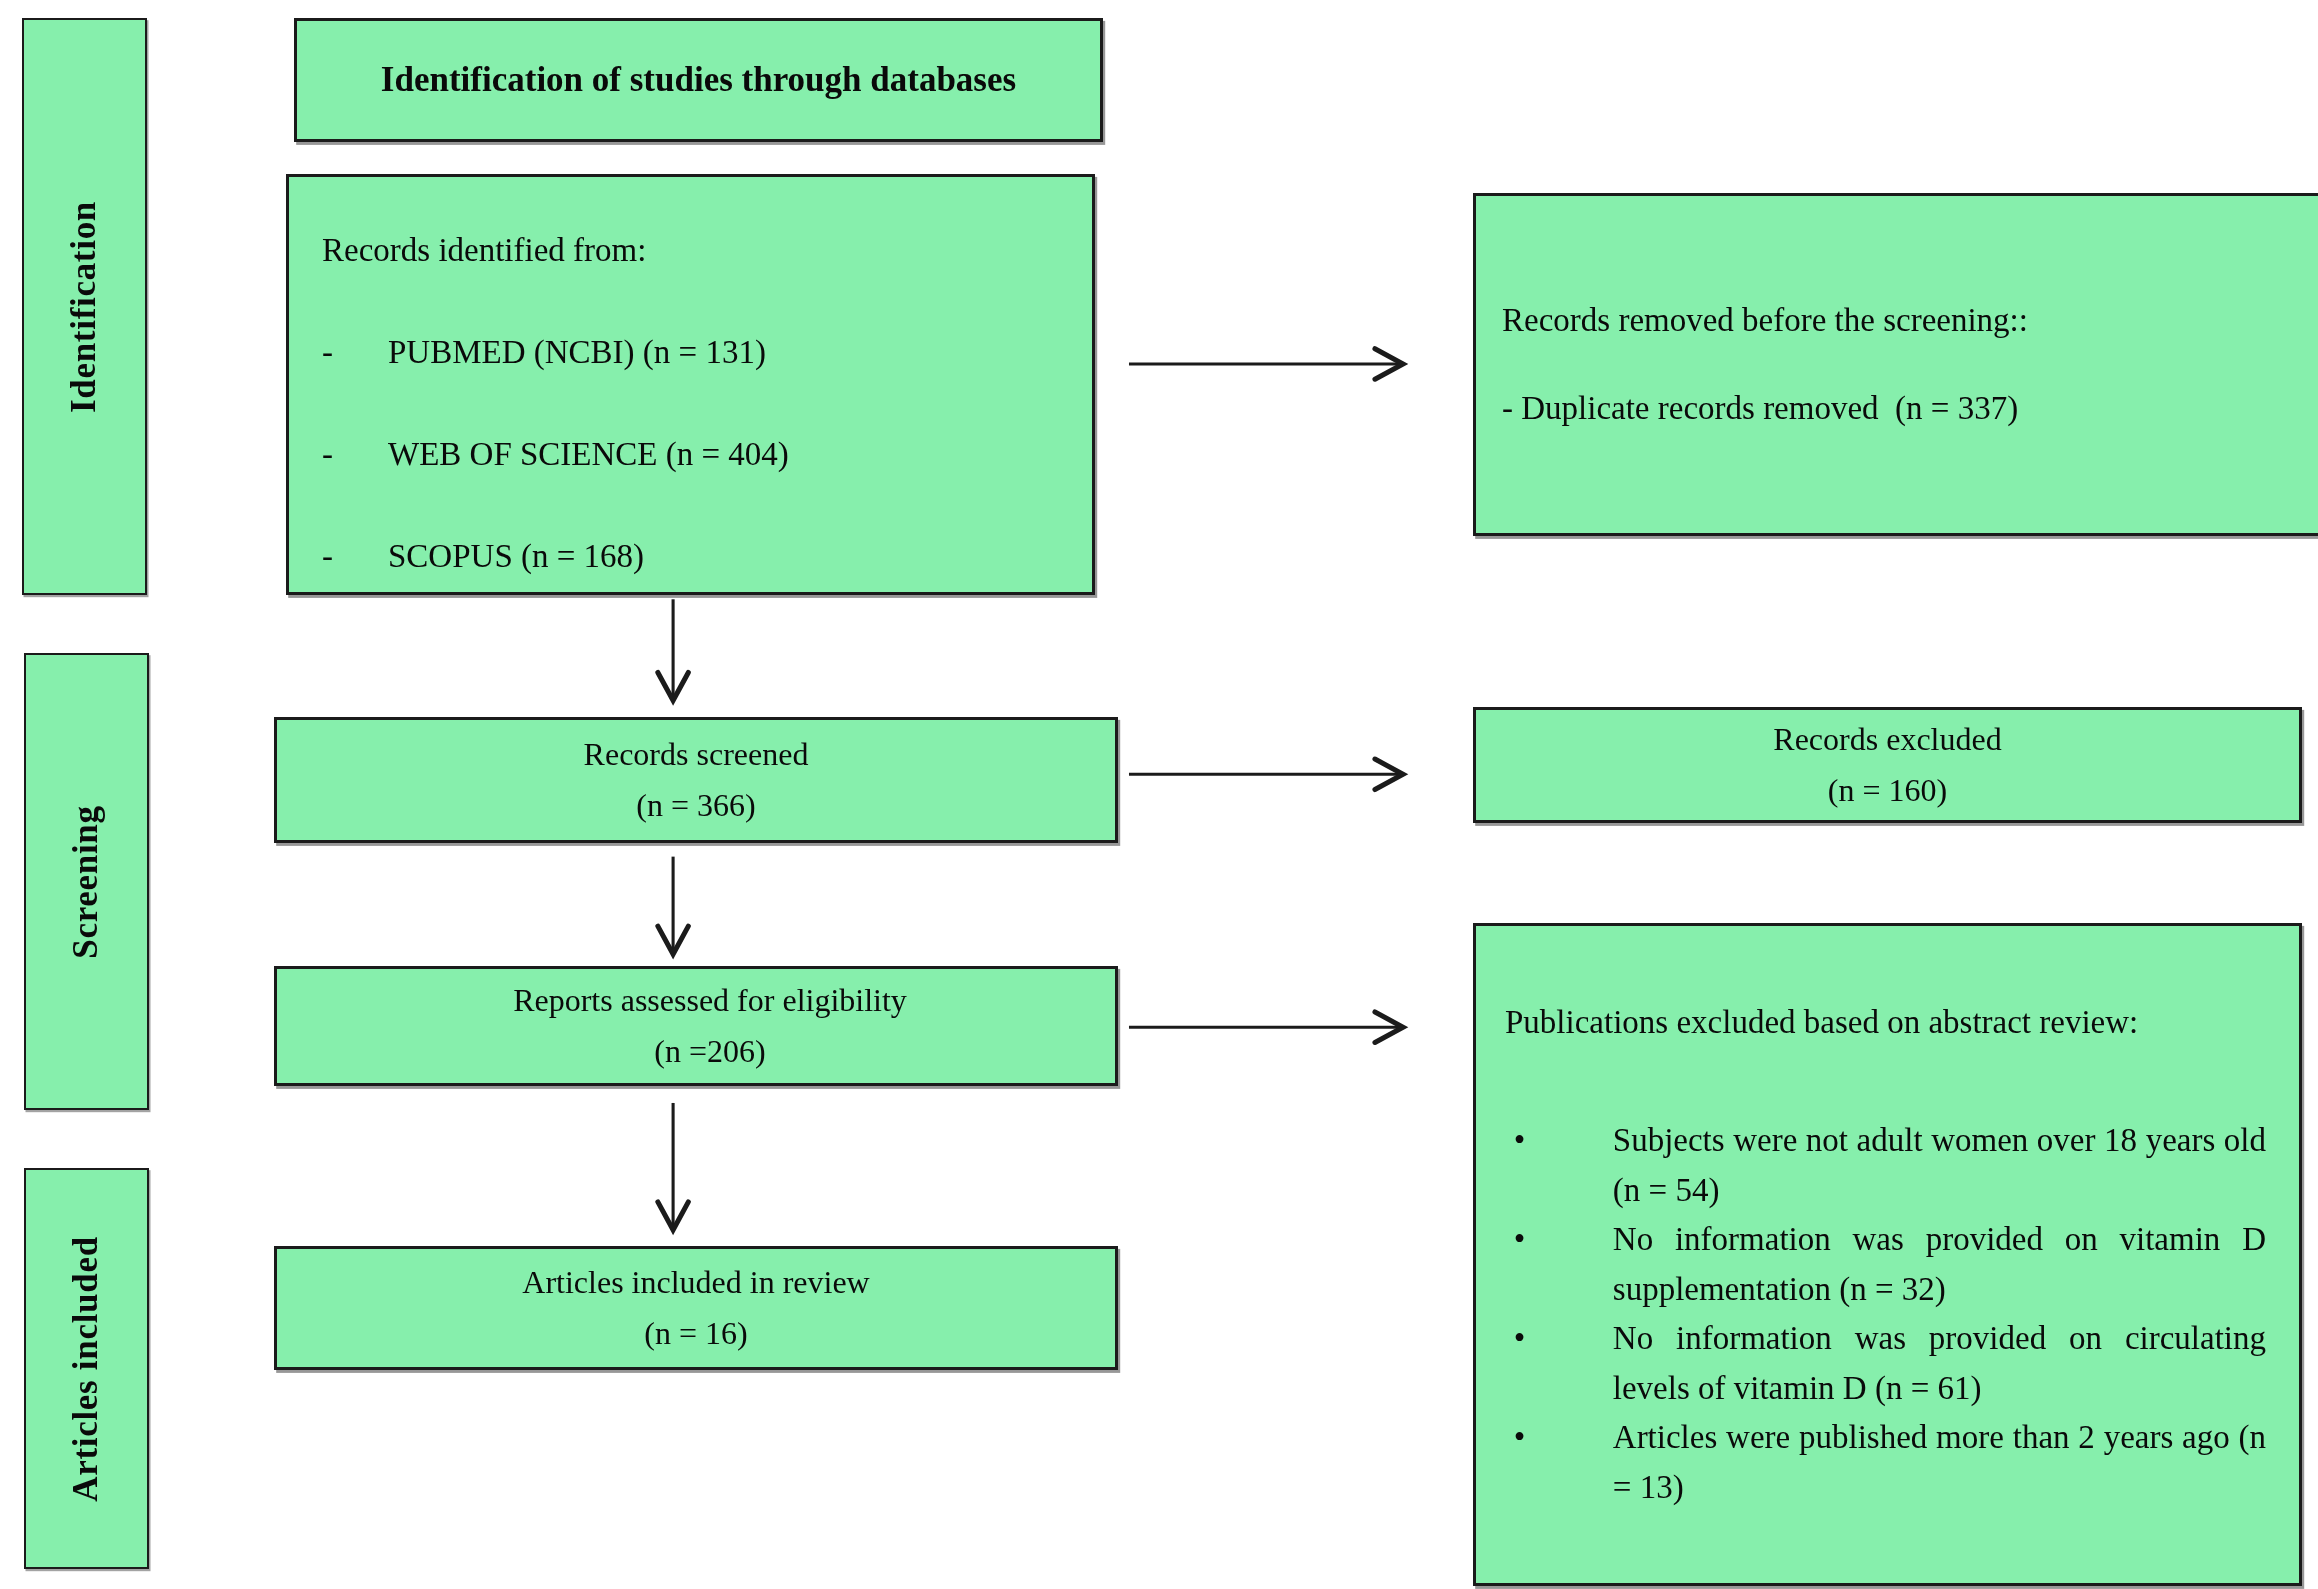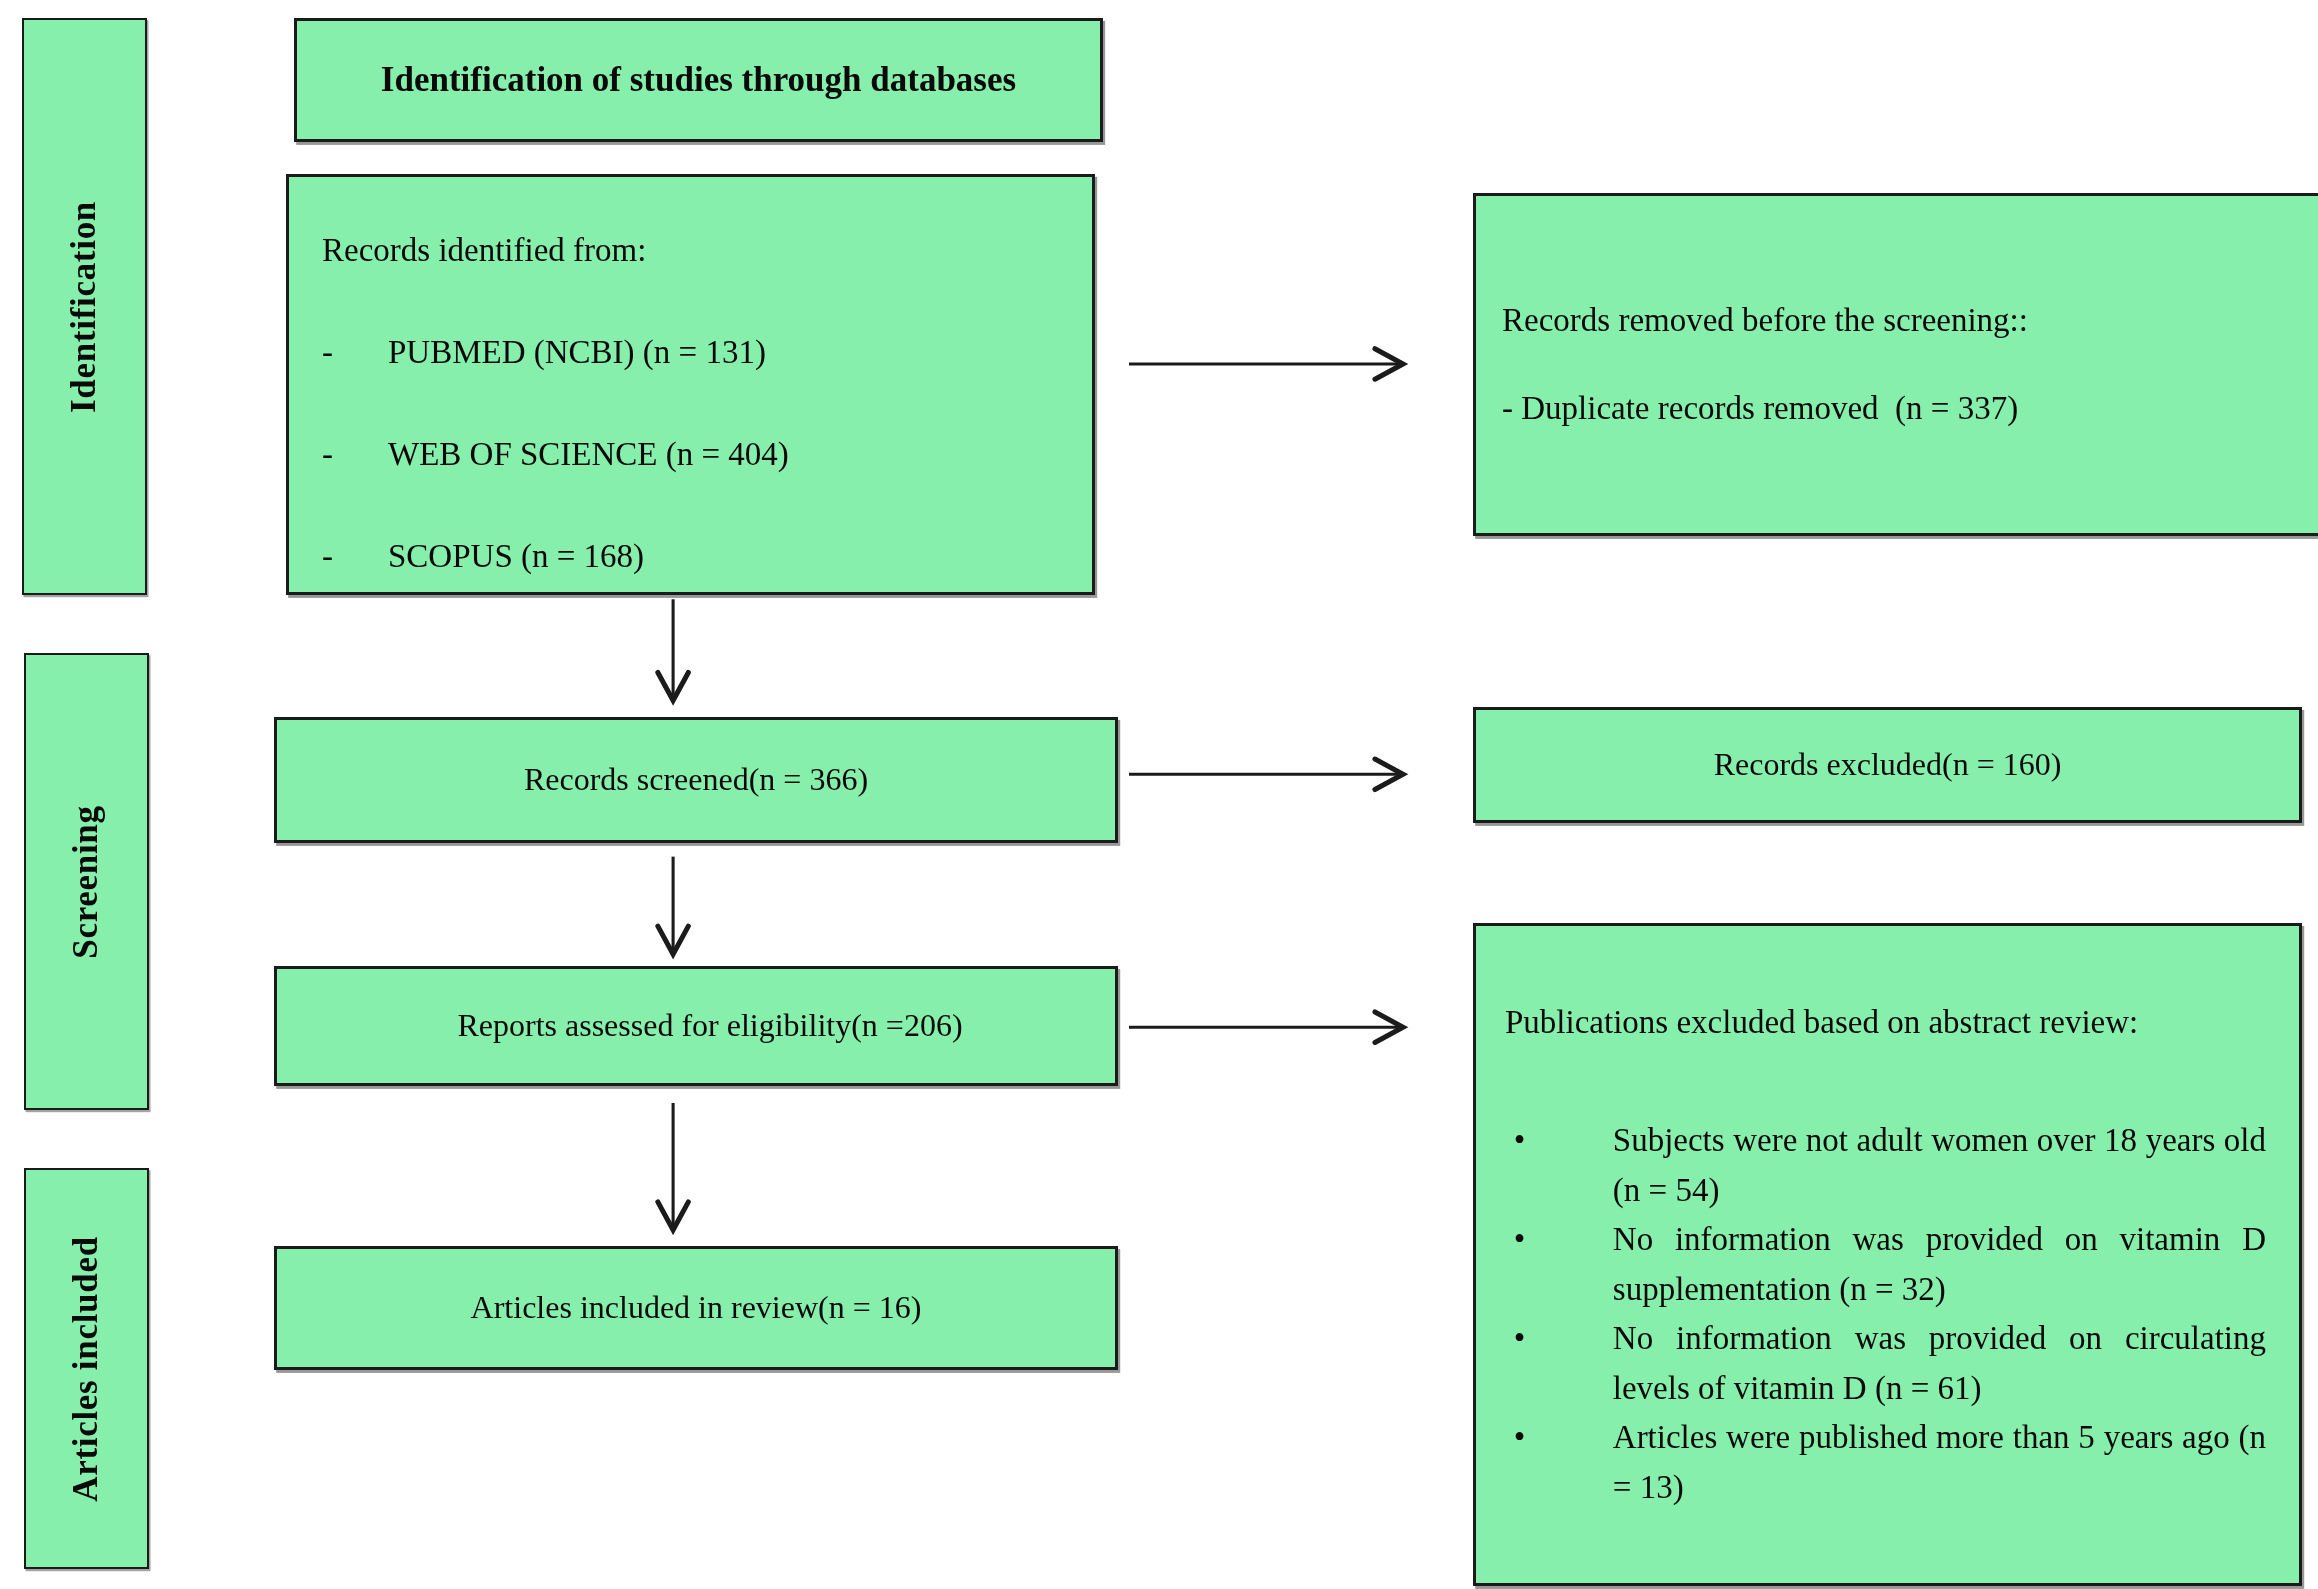--- a/index.html
+++ b/index.html
@@ -33,21 +33,21 @@
   }
   .title-box{
     display:flex;align-items:center;justify-content:center;
     text-align:center;
     font-weight:bold;
     font-size:35px;
     line-height:1.55;
   }
   .title-box .title-text{width:662px;}
   .centered-box{
-    display:flex;flex-direction:row;align-items:center;justify-content:center;
+    display:flex;flex-direction:column;align-items:center;justify-content:center;
     text-align:center;
     font-size:32px;
     line-height:1.6;
   }
   .identified-box{
     font-size:33px;
     padding:55px 29px 22px 33px;
   }
   .identified-box .list-item{
     display:flex;
@@ -156,21 +156,21 @@
       <div class="bullet-item">
         <span class="bullet-glyph">•</span>
         <span class="bullet-text">No information was provided on vitamin D supplementation (n = 32)</span>
       </div>
       <div class="bullet-item">
         <span class="bullet-glyph">•</span>
         <span class="bullet-text">No information was provided on circulating levels of vitamin D (n = 61)</span>
       </div>
       <div class="bullet-item">
         <span class="bullet-glyph">•</span>
-        <span class="bullet-text">Articles were published more than 5 years ago (n = 13)</span>
+        <span class="bullet-text">Articles were published more than 2 years ago (n = 13)</span>
       </div>
     </div>
   </div>
 
   <div class="box centered-box" style="left:274px;top:1246px;width:844px;height:124px;">
     <div>Articles included in review</div>
     <div>(n = 16)</div>
   </div>
 
 </div>

